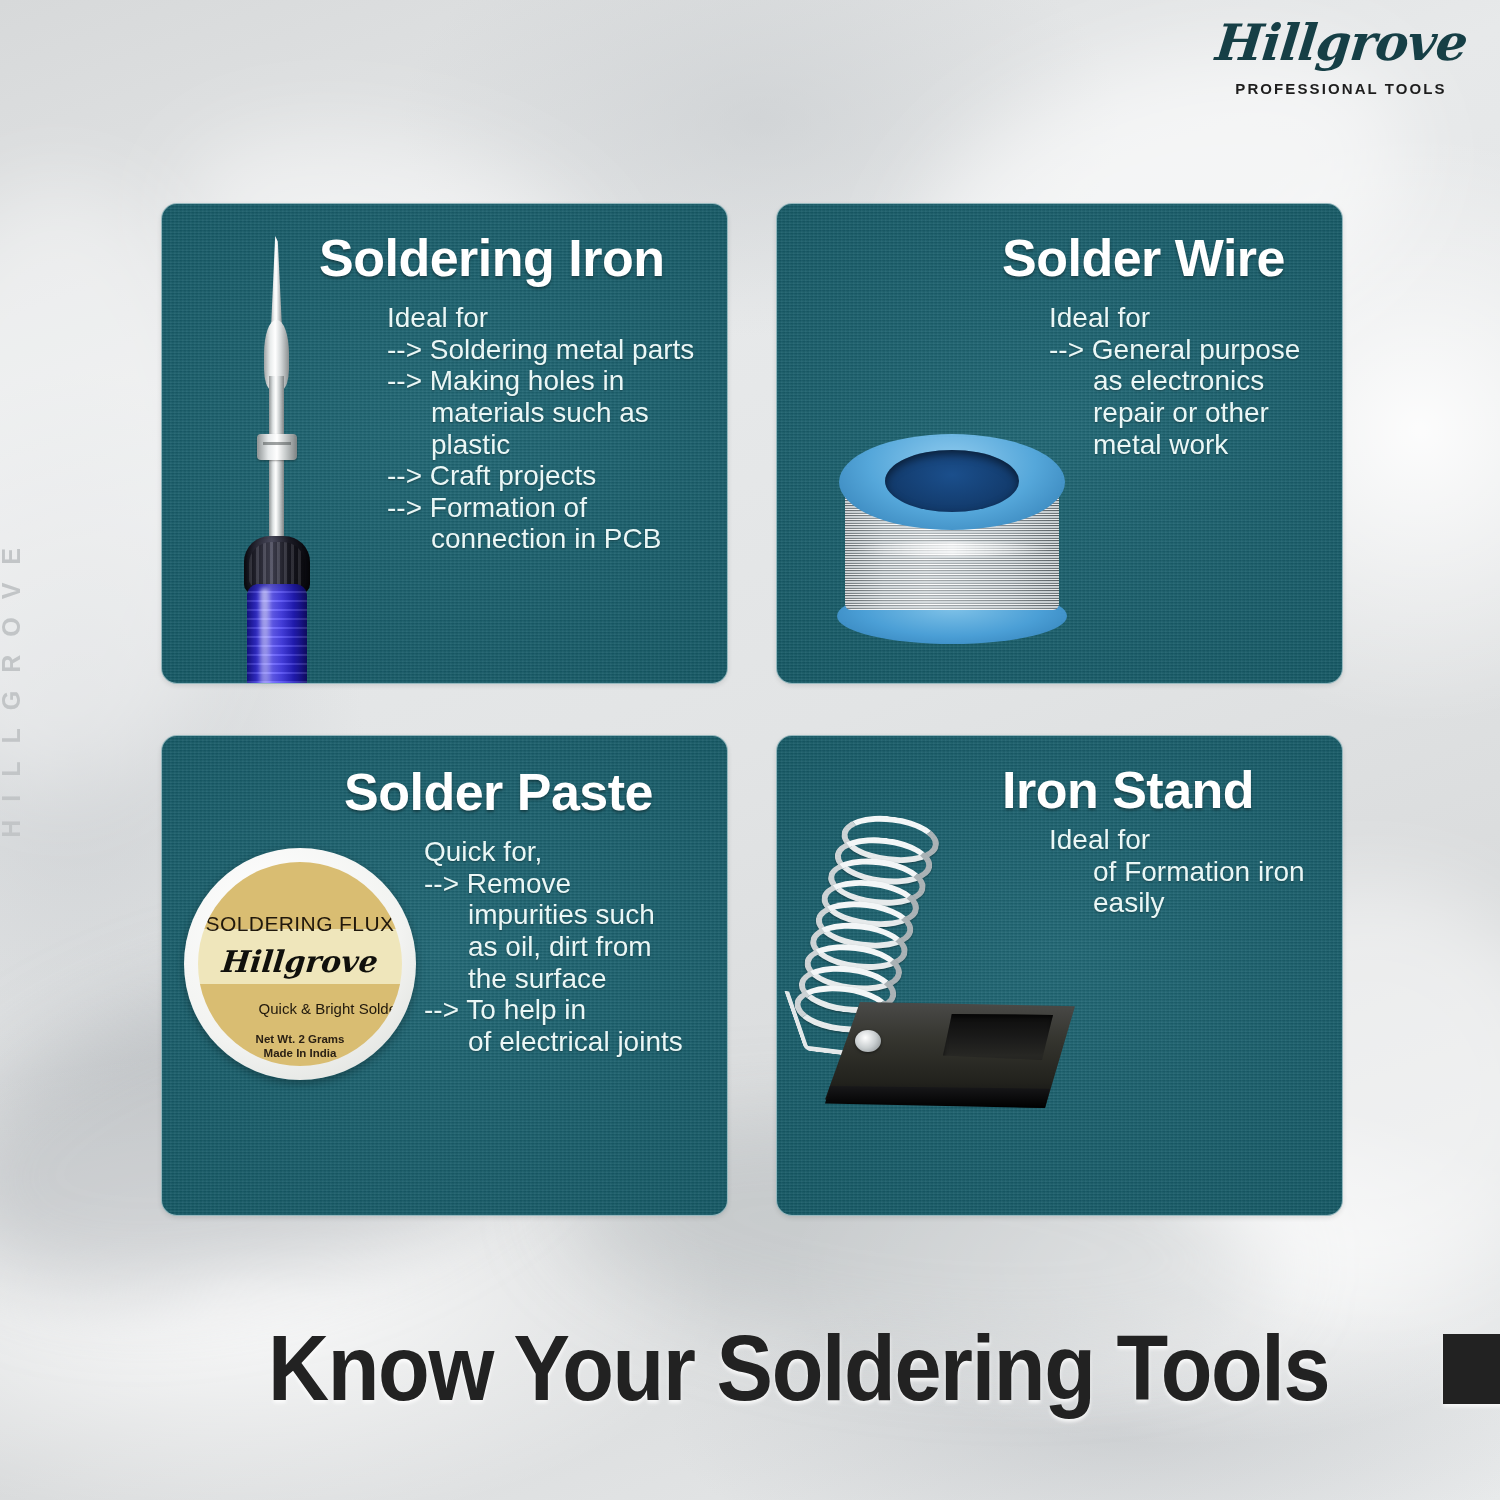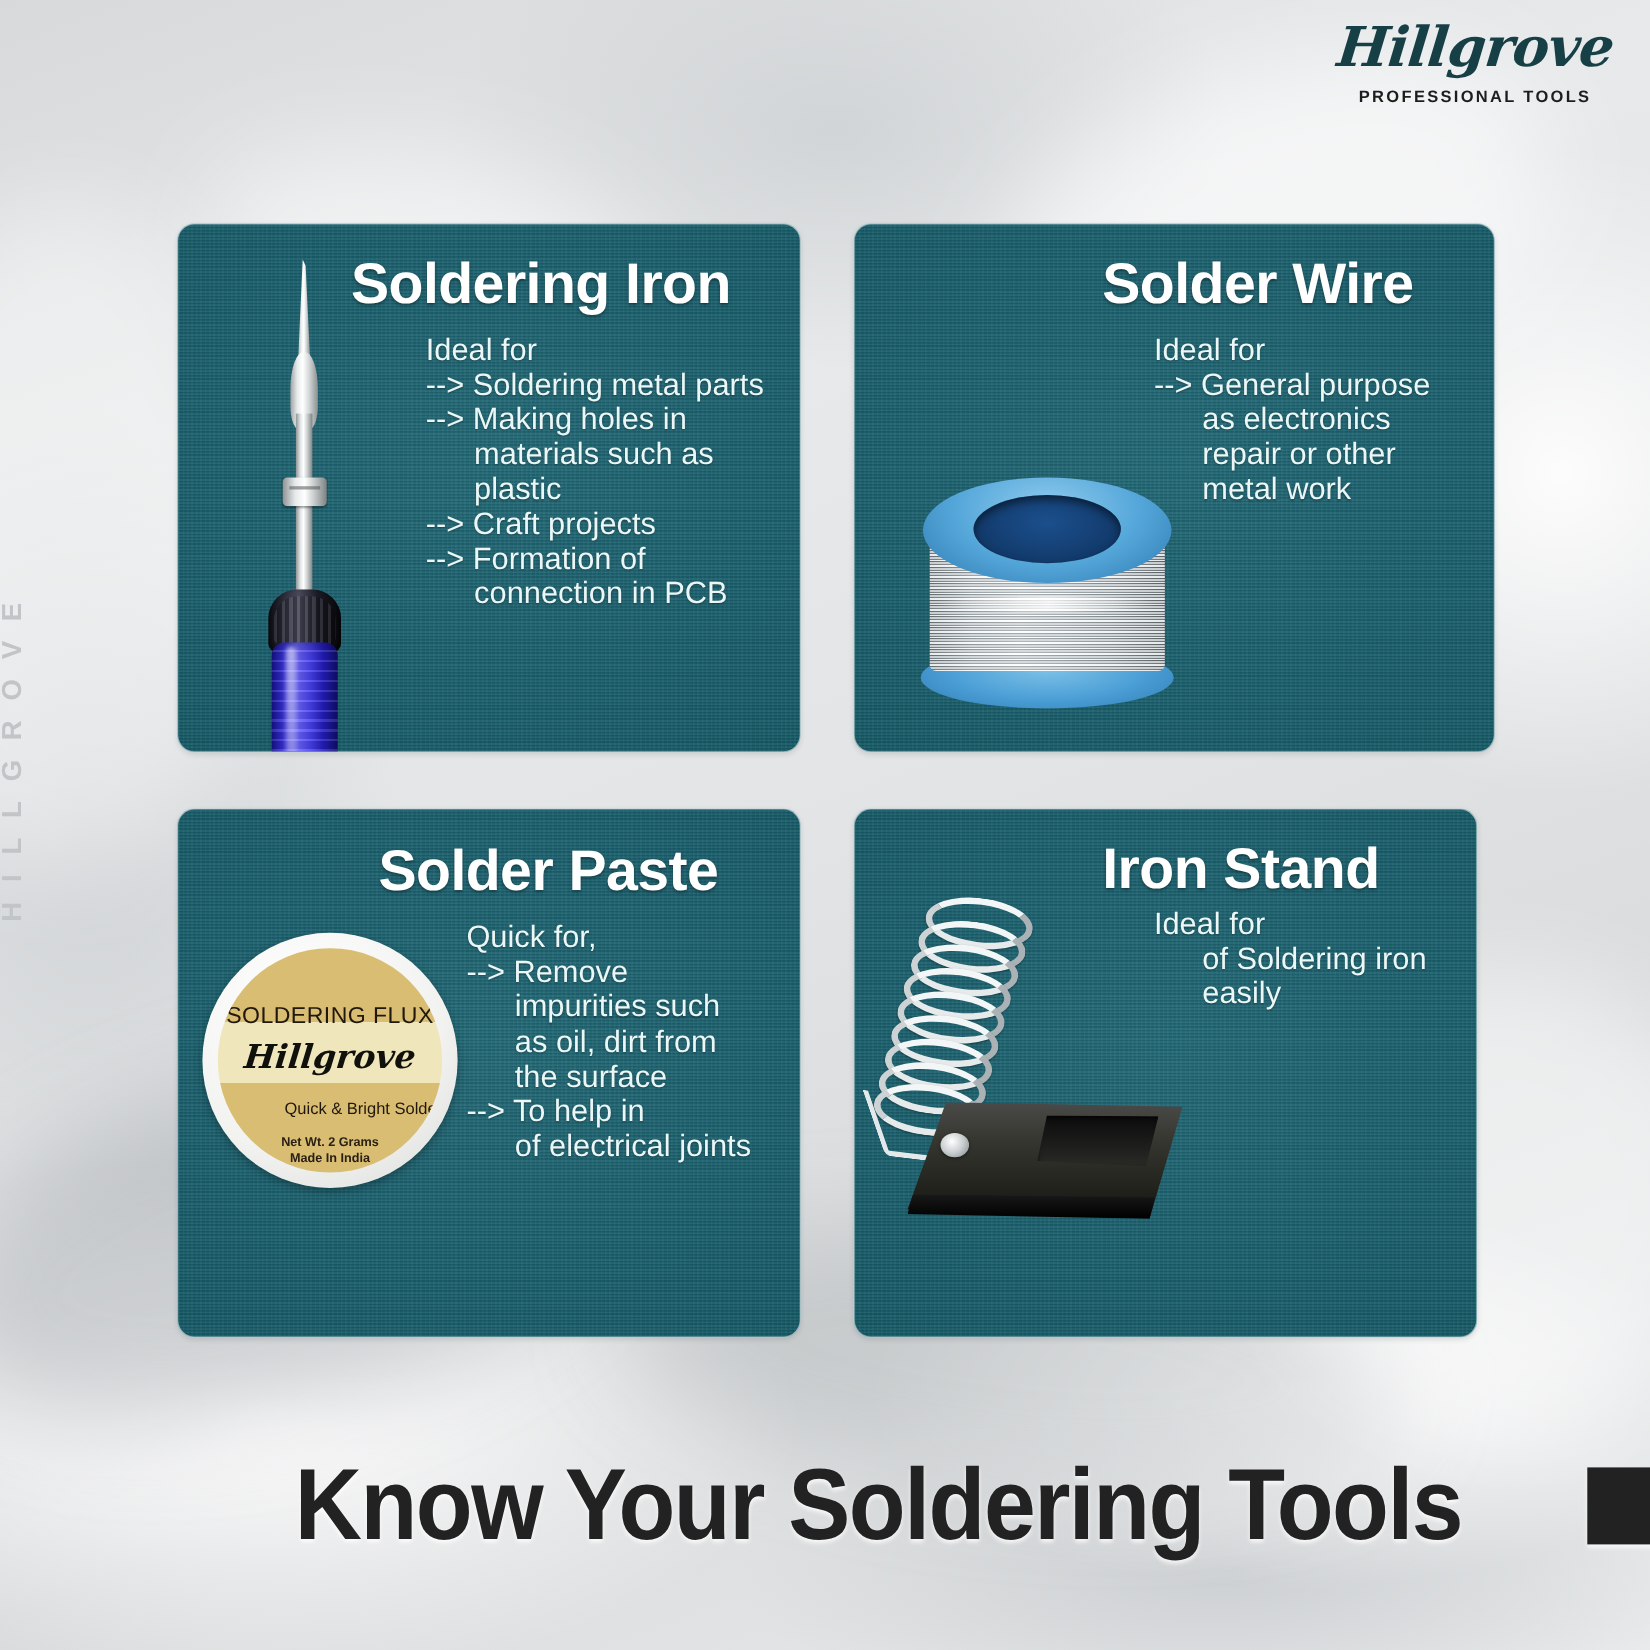--- a/index.html
+++ b/index.html
@@ -62,21 +62,21 @@
     overflow:hidden;
   }
   .card::after{ 
     content:"";position:absolute;inset:0;pointer-events:none;
     background:
       repeating-linear-gradient(0deg, rgba(255,255,255,.055) 0px, rgba(255,255,255,.055) 1px, rgba(0,0,0,.05) 2px, rgba(0,0,0,.05) 3px),
       repeating-linear-gradient(90deg, rgba(255,255,255,.028) 0px, rgba(255,255,255,.028) 1px, rgba(0,0,0,.028) 2px, rgba(0,0,0,.028) 4px),
       radial-gradient(ellipse 90% 80% at 50% 45%, rgba(255,255,255,.05) 0%, rgba(0,0,0,.10) 100%);
   }
   .c1{left:0;top:0;}
-  .c2{left:615px;top:0;padding-left:16px;}
+  .c2{left:615px;top:0;}
   .c3{left:0;top:532px;}
   .c4{left:615px;top:532px;}
 
   .card-title{
     position:absolute;z-index:3;
     color:#ffffff;font-weight:700;
     font-size:52px;line-height:1;
     letter-spacing:-.5px;
     text-shadow:0 2px 3px rgba(0,0,0,.35);
     white-space:nowrap;
@@ -369,21 +369,21 @@
           <div class="wirefoot"></div>
         </div>
         <div class="base"></div>
         <div class="tray"></div>
         <div class="base-edge"></div>
         <div class="screw"></div>
       </div>
       <div class="card-title">Iron Stand</div>
       <div class="card-body">
         <div class="bl">Ideal for</div>
-        <div class="bl ind">of Soldering iron</div>
+        <div class="bl ind">of Formation iron</div>
         <div class="bl ind">easily</div>
       </div>
     </div>
 
   </div>
 
   <div class="headline">Know Your Soldering Tools</div>
   <div class="headline-block"></div>
 
 </div>

